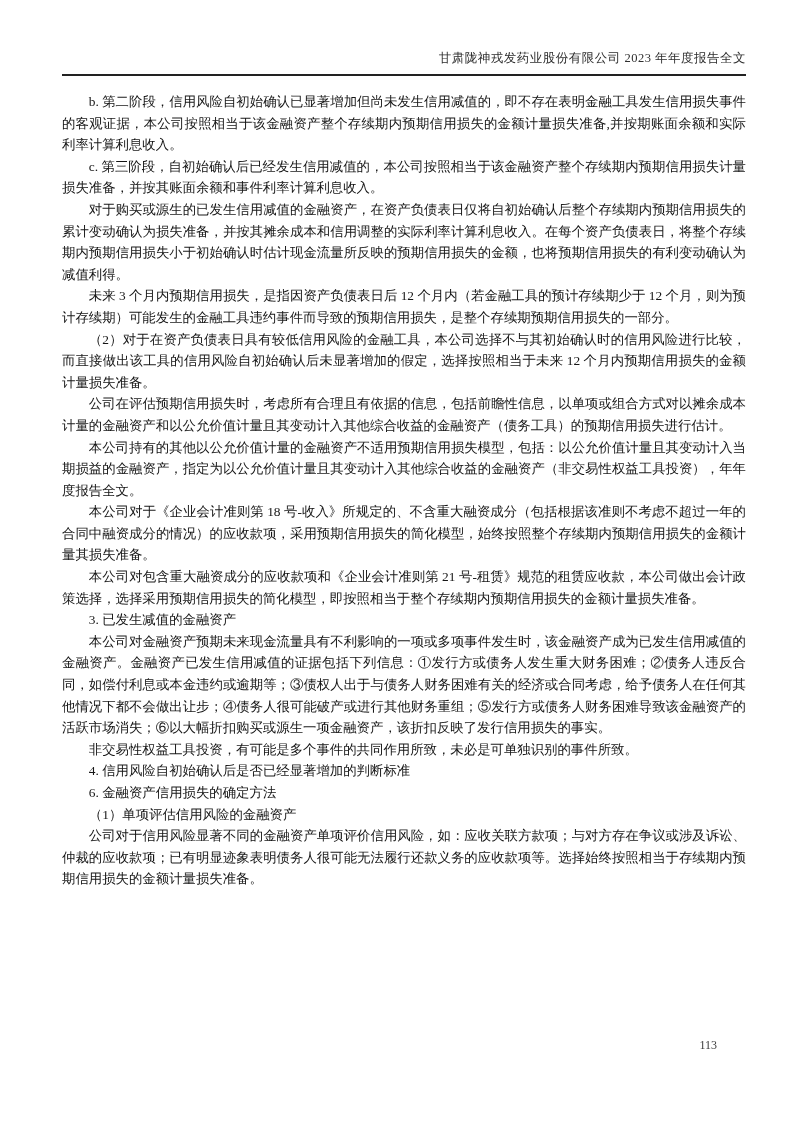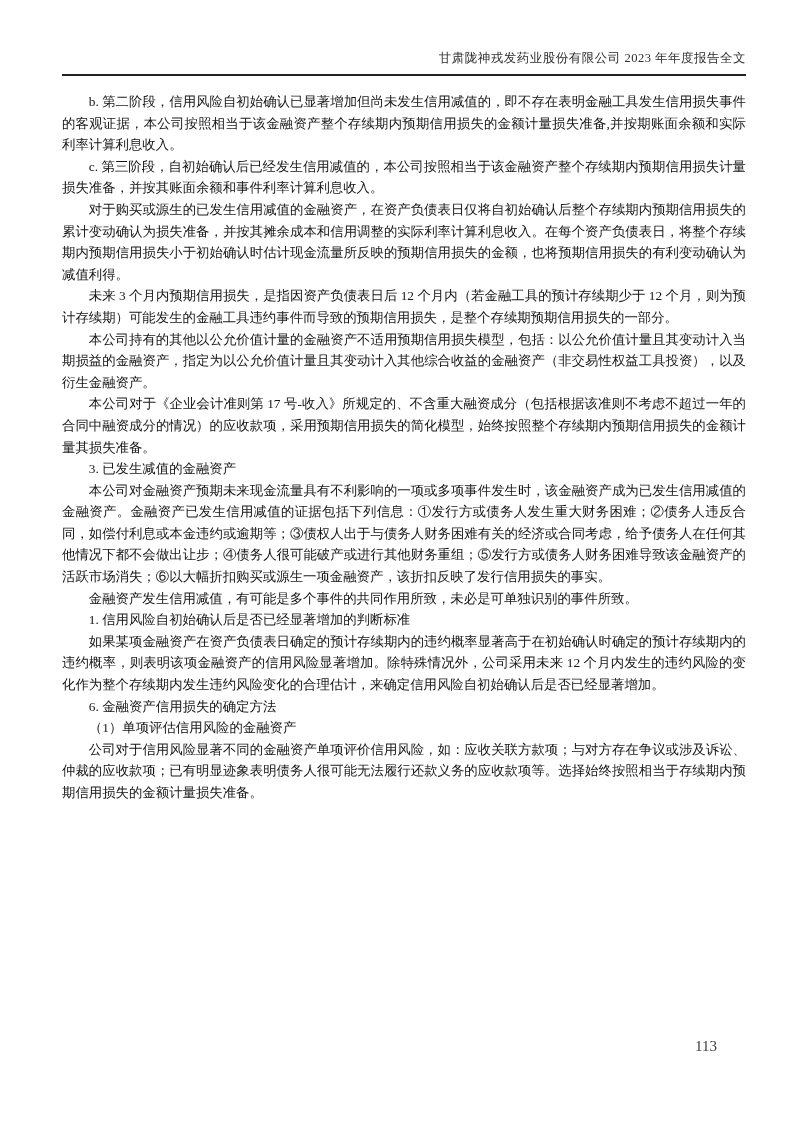--- a/index.html
+++ b/index.html
@@ -50,45 +50,47 @@
     text-align: justify;
     text-justify: inter-ideograph;
     text-indent: 2em;
     color: #151515;
     word-break: break-all;
   }
   .footer-page-number {
     position: absolute;
     top: 1038px;
     right: 76px;
-    font-size: 15px;
+    font-size: 12px;
     color: #3c3c3c;
   }
 </style>
 </head>
 <body>
 
 <div class="page">
 
   <div class="header">甘肃陇神戎发药业股份有限公司 2023 年年度报告全文</div>
 
   <div class="header-rule"></div>
 
   <div class="content">
     <p>b. 第二阶段，信用风险自初始确认已显著增加但尚未发生信用减值的，即不存在表明金融工具发生信用损失事件的客观证据，本公司按照相当于该金融资产整个存续期内预期信用损失的金额计量损失准备,并按期账面余额和实际利率计算利息收入。</p>
     <p>c. 第三阶段，自初始确认后已经发生信用减值的，本公司按照相当于该金融资产整个存续期内预期信用损失计量损失准备，并按其账面余额和事件利率计算利息收入。</p>
     <p>对于购买或源生的已发生信用减值的金融资产，在资产负债表日仅将自初始确认后整个存续期内预期信用损失的累计变动确认为损失准备，并按其摊余成本和信用调整的实际利率计算利息收入。在每个资产负债表日，将整个存续期内预期信用损失小于初始确认时估计现金流量所反映的预期信用损失的金额，也将预期信用损失的有利变动确认为减值利得。</p>
     <p>未来 3 个月内预期信用损失，是指因资产负债表日后 12 个月内（若金融工具的预计存续期少于 12 个月，则为预计存续期）可能发生的金融工具违约事件而导致的预期信用损失，是整个存续期预期信用损失的一部分。</p>
-    <p>本公司持有的其他以公允价值计量的金融资产不适用预期信用损失模型，包括：以公允价值计量且其变动计入当期损益的金融资产，指定为以公允价值计量且其变动计入其他综合收益的金融资产（非交易性权益工具投资），以及衍生金融资产。</p>
-    <p>本公司对于《企业会计准则第 17 号-收入》所规定的、不含重大融资成分（包括根据该准则不考虑不超过一年的合同中融资成分的情况）的应收款项，采用预期信用损失的简化模型，始终按照整个存续期内预期信用损失的金额计量其损失准备。</p>
+    <p>（2）对于在资产负债表日具有较低信用风险的金融工具，本公司选择不与其初始确认时的信用风险进行比较，而直接做出该工具的信用风险自初始确认后未显著增加的假定，选择按照相当于未来 12 个月内预期信用损失的金额计量损失准备。</p>
+    <p>公司在评估预期信用损失时，考虑所有合理且有依据的信息，包括前瞻性信息，以单项或组合方式对以摊余成本计量的金融资产和以公允价值计量且其变动计入其他综合收益的金融资产（债务工具）的预期信用损失进行估计。</p>
+    <p>本公司持有的其他以公允价值计量的金融资产不适用预期信用损失模型，包括：以公允价值计量且其变动计入当期损益的金融资产，指定为以公允价值计量且其变动计入其他综合收益的金融资产（非交易性权益工具投资），年年度报告全文。</p>
+    <p>本公司对于《企业会计准则第 18 号-收入》所规定的、不含重大融资成分（包括根据该准则不考虑不超过一年的合同中融资成分的情况）的应收款项，采用预期信用损失的简化模型，始终按照整个存续期内预期信用损失的金额计量其损失准备。</p>
+    <p>本公司对包含重大融资成分的应收款项和《企业会计准则第 21 号-租赁》规范的租赁应收款，本公司做出会计政策选择，选择采用预期信用损失的简化模型，即按照相当于整个存续期内预期信用损失的金额计量损失准备。</p>
     <p>3. 已发生减值的金融资产</p>
     <p>本公司对金融资产预期未来现金流量具有不利影响的一项或多项事件发生时，该金融资产成为已发生信用减值的金融资产。金融资产已发生信用减值的证据包括下列信息：①发行方或债务人发生重大财务困难；②债务人违反合同，如偿付利息或本金违约或逾期等；③债权人出于与债务人财务困难有关的经济或合同考虑，给予债务人在任何其他情况下都不会做出让步；④债务人很可能破产或进行其他财务重组；⑤发行方或债务人财务困难导致该金融资产的活跃市场消失；⑥以大幅折扣购买或源生一项金融资产，该折扣反映了发行信用损失的事实。</p>
-    <p>金融资产发生信用减值，有可能是多个事件的共同作用所致，未必是可单独识别的事件所致。</p>
-    <p>1. 信用风险自初始确认后是否已经显著增加的判断标准</p>
-    <p>如果某项金融资产在资产负债表日确定的预计存续期内的违约概率显著高于在初始确认时确定的预计存续期内的违约概率，则表明该项金融资产的信用风险显著增加。除特殊情况外，公司采用未来 12 个月内发生的违约风险的变化作为整个存续期内发生违约风险变化的合理估计，来确定信用风险自初始确认后是否已经显著增加。</p>
+    <p>非交易性权益工具投资，有可能是多个事件的共同作用所致，未必是可单独识别的事件所致。</p>
+    <p>4. 信用风险自初始确认后是否已经显著增加的判断标准</p>
     <p>6. 金融资产信用损失的确定方法</p>
     <p>（1）单项评估信用风险的金融资产</p>
     <p>公司对于信用风险显著不同的金融资产单项评价信用风险，如：应收关联方款项；与对方存在争议或涉及诉讼、仲裁的应收款项；已有明显迹象表明债务人很可能无法履行还款义务的应收款项等。选择始终按照相当于存续期内预期信用损失的金额计量损失准备。</p>
   </div>
 
   <div class="footer-page-number">113</div>
 
 </div>
 
 </body></html>

